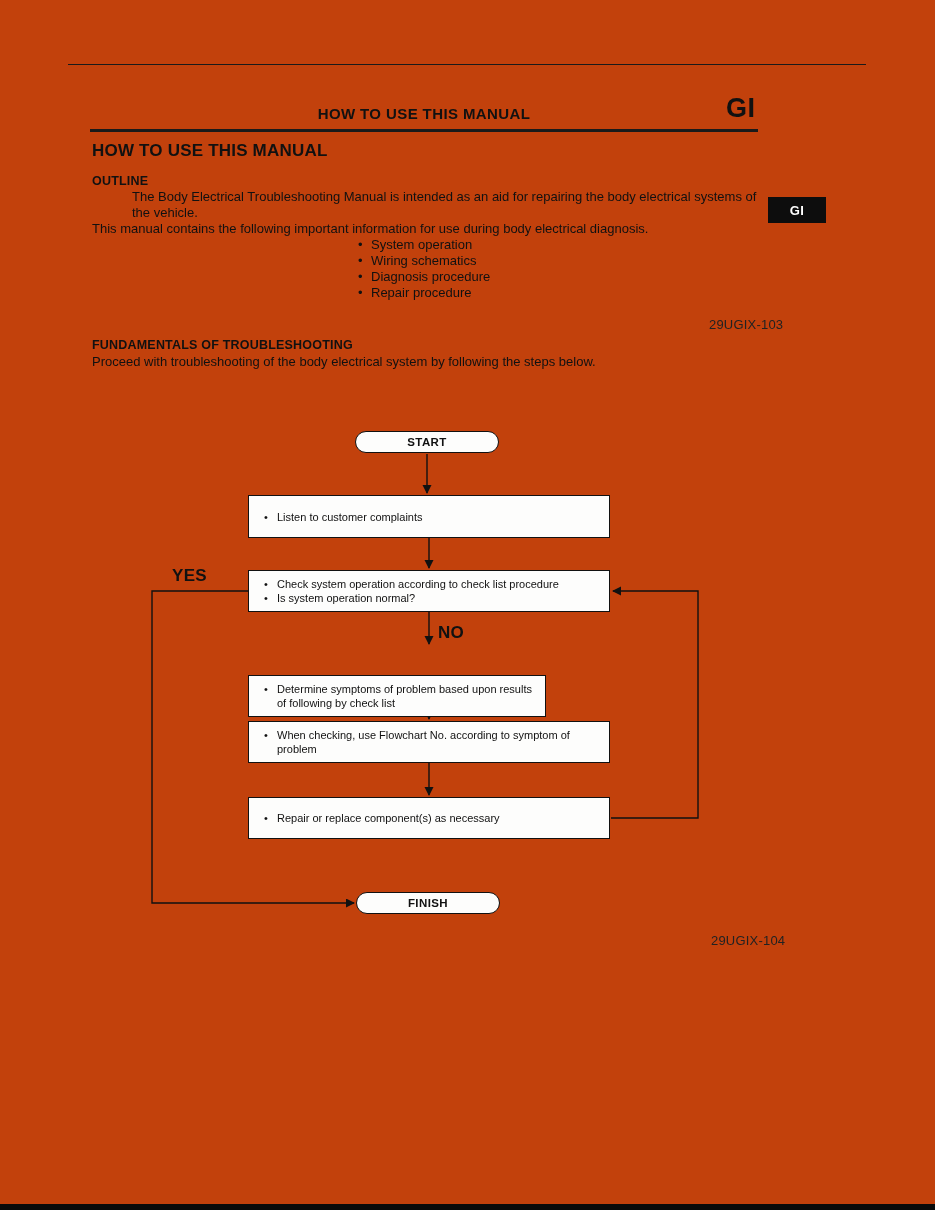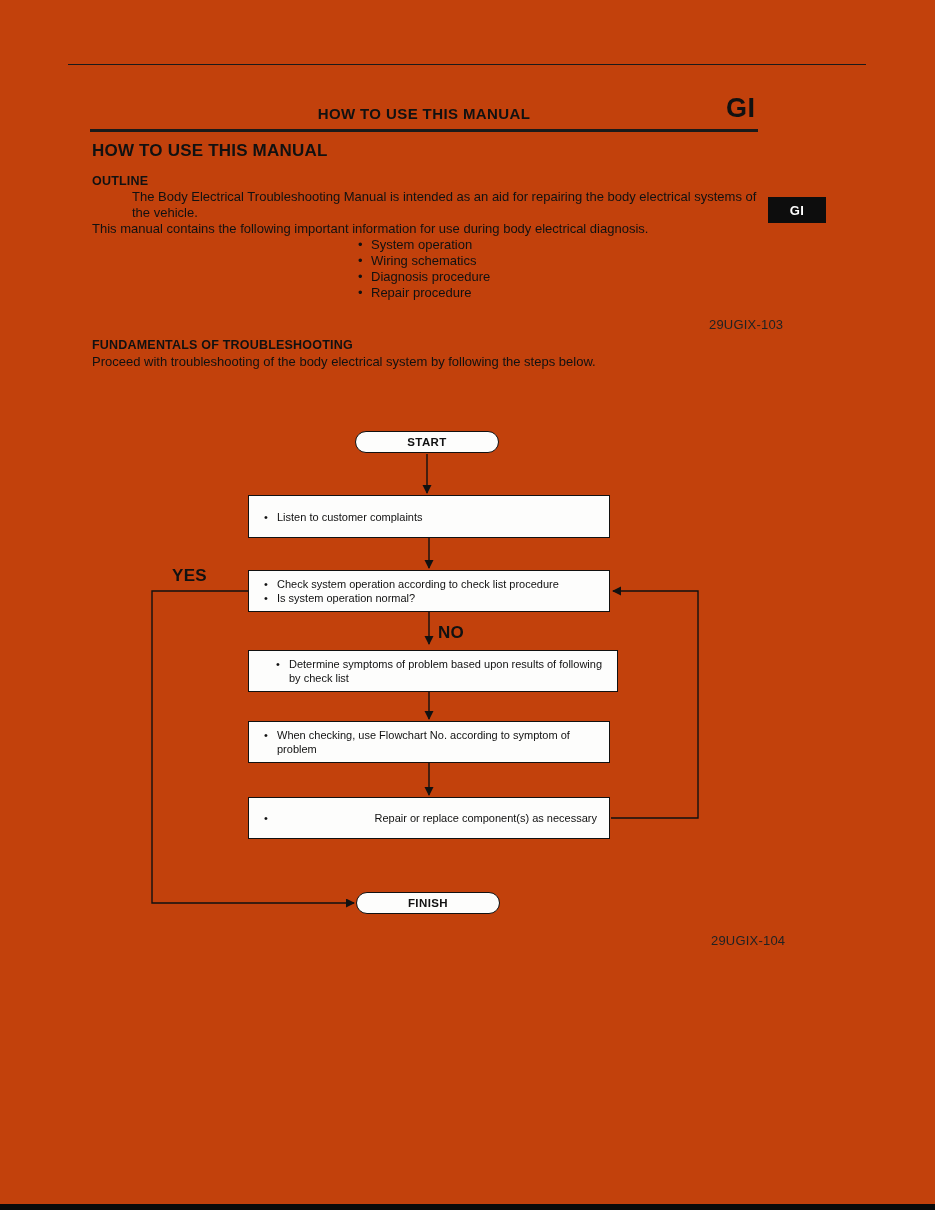--- a/index.html
+++ b/index.html
@@ -110,33 +110,33 @@
 
   <div class="abs fc-box" style="left:248px;top:570px;width:362px;height:42px;">
     <ul>
       <li>Check system operation according to check list procedure</li>
       <li>Is system operation normal?</li>
     </ul>
   </div>
 
   <div class="abs fc-label" style="left:438px;top:623px;">NO</div>
 
-  <div class="abs fc-box" style="left:248px;top:650px;width:370px;height:42px;padding-left:12px;">
+  <div class="abs fc-box" style="left:248px;top:675px;width:298px;height:42px;">
     <ul>
       <li>Determine symptoms of problem based upon results of following by check list</li>
     </ul>
   </div>
 
   <div class="abs fc-box" style="left:248px;top:721px;width:362px;height:42px;">
     <ul>
       <li>When checking, use Flowchart No. according to symptom of problem</li>
     </ul>
   </div>
 
-  <div class="abs fc-box" style="left:248px;top:797px;width:362px;height:42px;text-align:right;">
+  <div class="abs fc-box" style="left:248px;top:797px;width:362px;height:42px;">
     <ul>
       <li>Repair or replace component(s) as necessary</li>
     </ul>
   </div>
 
   <div class="abs fc-oval" style="left:356px;top:892px;width:144px;height:22px;">FINISH</div>
 
   <div class="abs ref-code" style="left:711px;top:913px;margin-top:20px;">29UGIX-104</div>
 
   <div class="abs" style="left:0;top:1204px;width:935px;height:6px;background:#0a0a0a;"></div>

